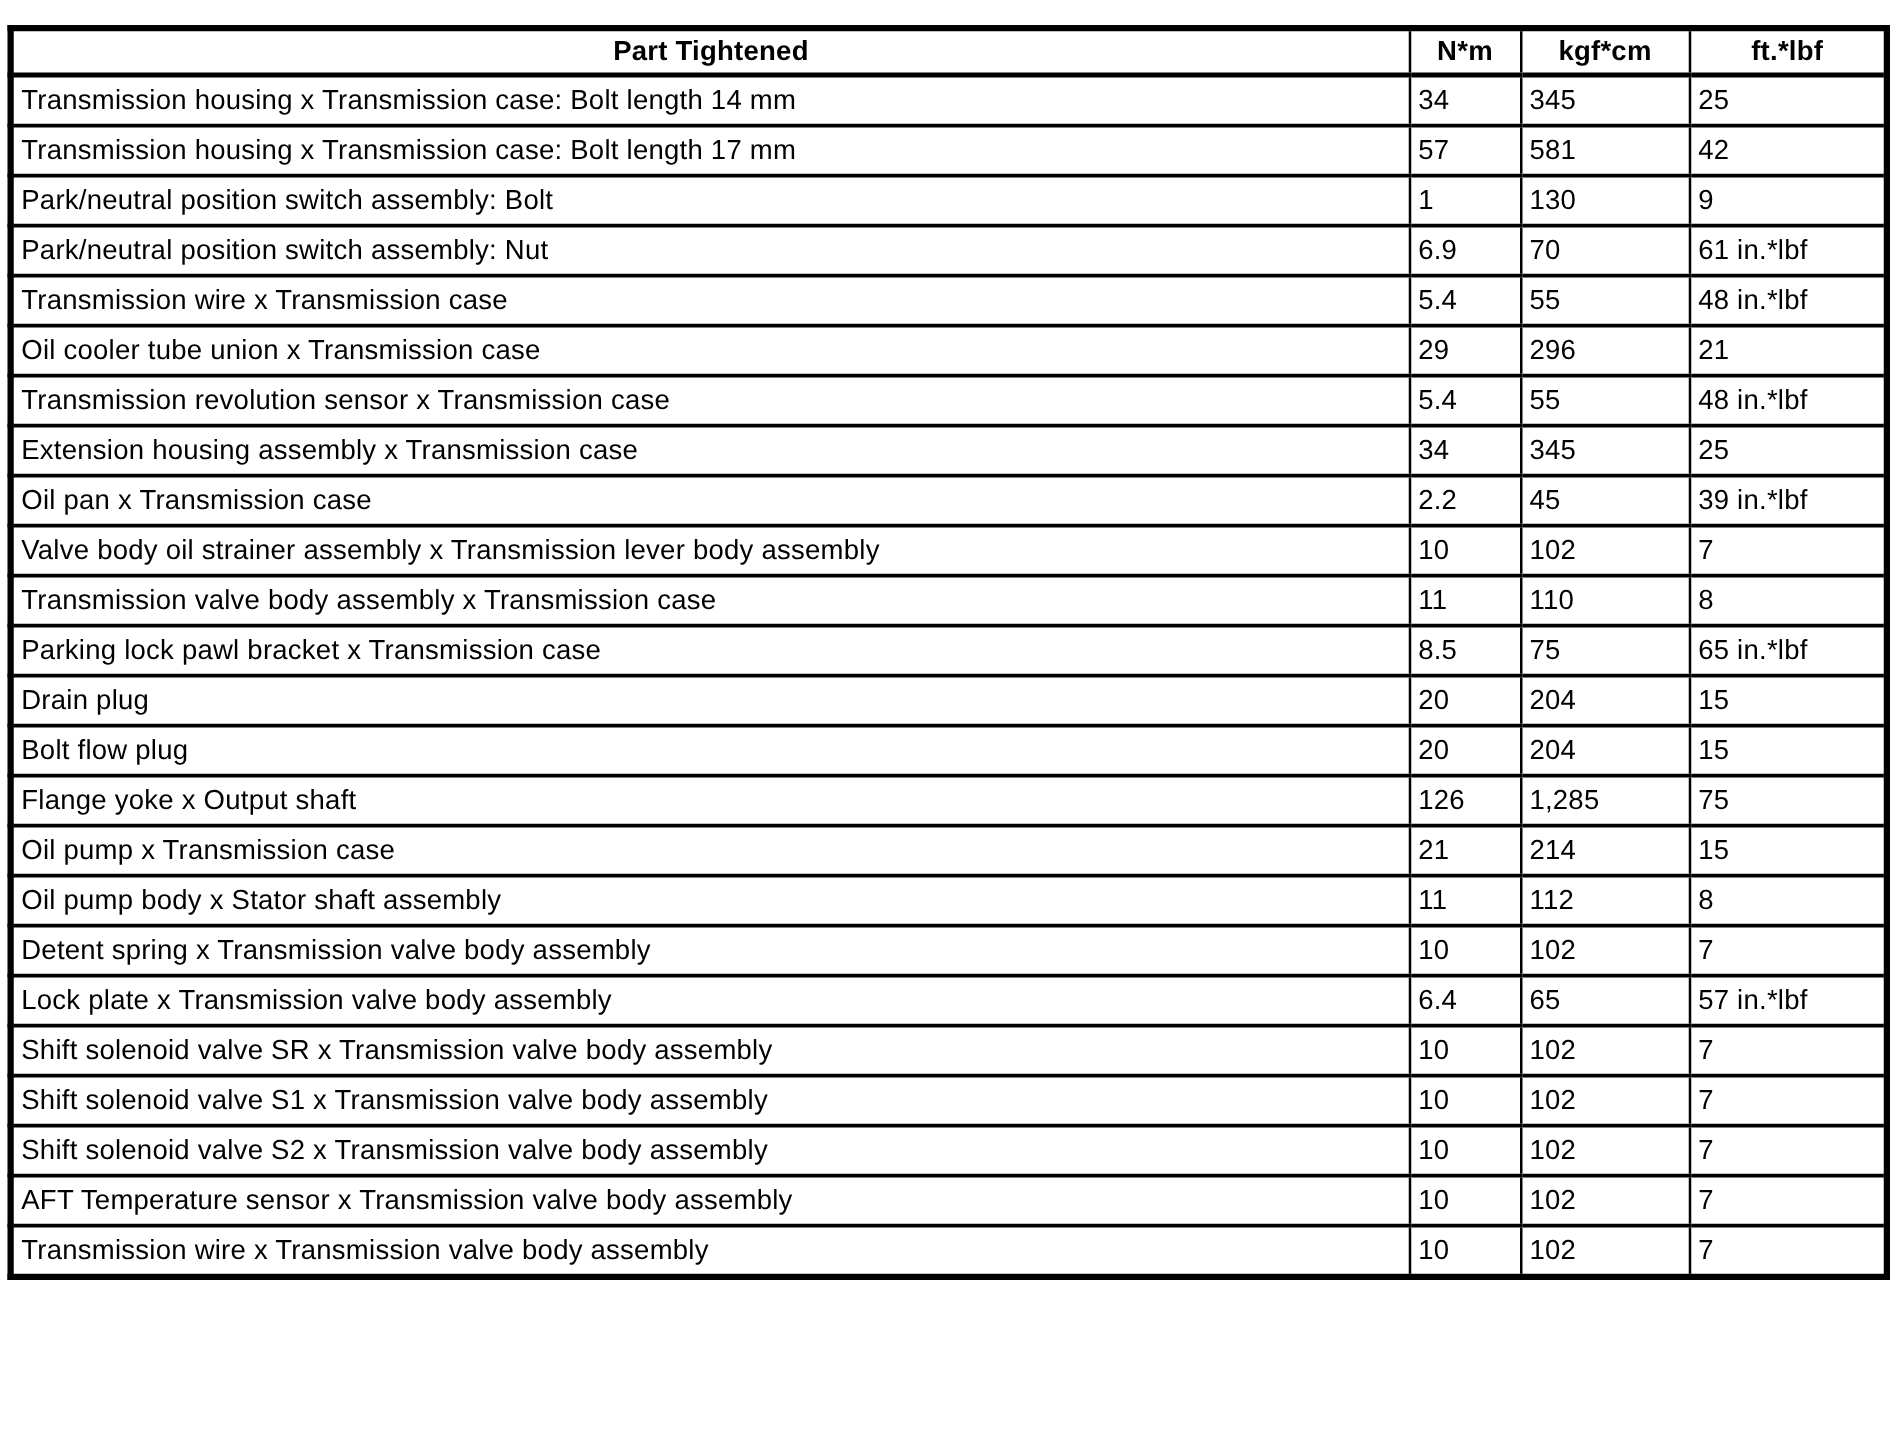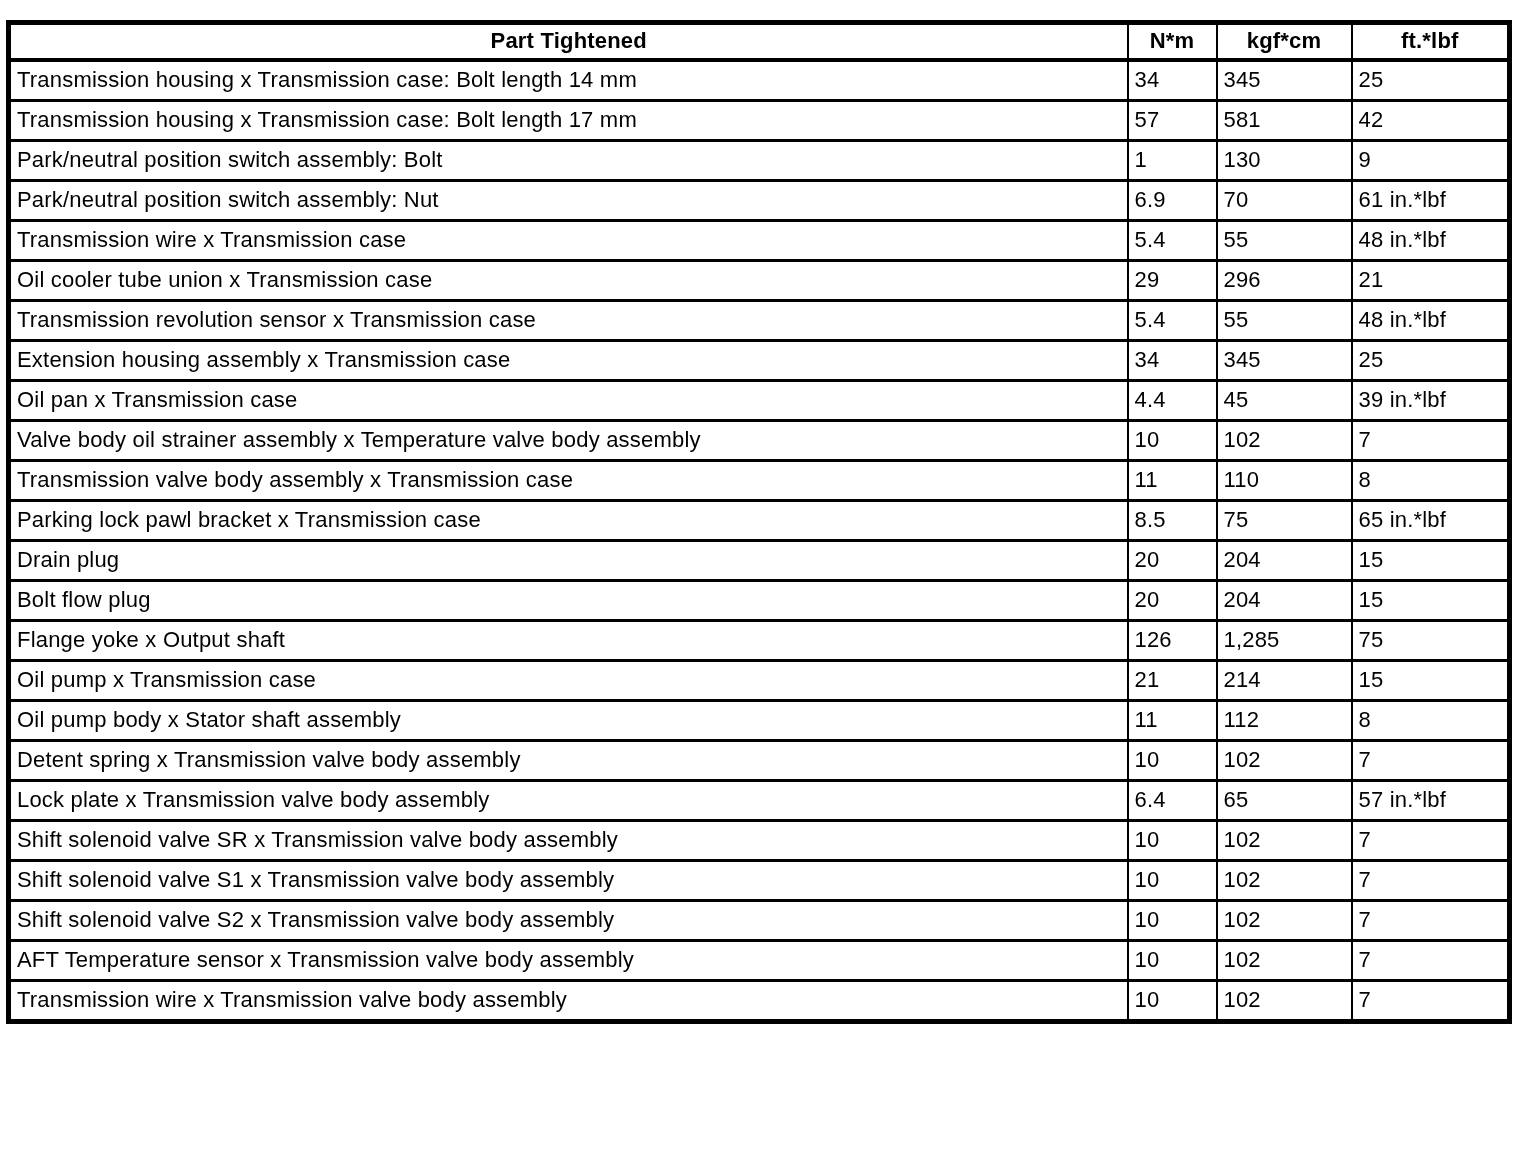--- a/index.html
+++ b/index.html
@@ -117,26 +117,26 @@
     <td>48 in.*lbf</td>
   </tr>
         <tr>
     <td>Extension housing assembly x Transmission case</td>
     <td>34</td>
     <td>345</td>
     <td>25</td>
   </tr>
         <tr>
     <td>Oil pan x Transmission case</td>
-    <td>4.4</td>
+    <td>2.2</td>
     <td>45</td>
     <td>39 in.*lbf</td>
   </tr>
         <tr>
-    <td>Valve body oil strainer assembly x Temperature valve body assembly</td>
+    <td>Valve body oil strainer assembly x Transmission lever body assembly</td>
     <td>10</td>
     <td>102</td>
     <td>7</td>
   </tr>
         <tr>
     <td>Transmission valve body assembly x Transmission case</td>
     <td>11</td>
     <td>110</td>
     <td>8</td>
   </tr>

